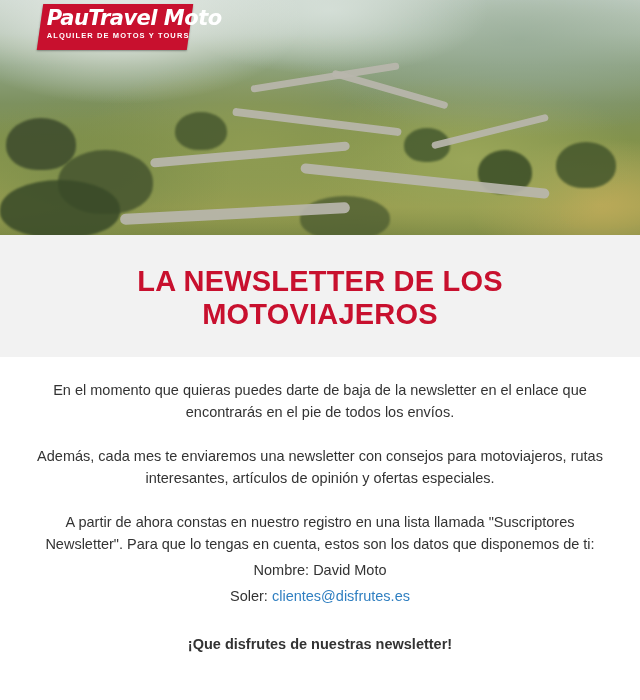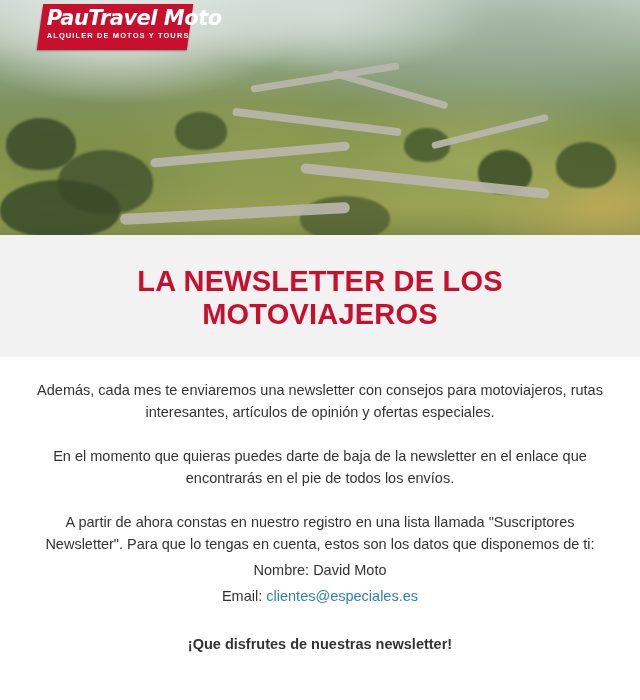--- a/index.html
+++ b/index.html
@@ -188,24 +188,24 @@
         <div class="logo-sub">ALQUILER DE MOTOS Y TOURS</div>
       </div>
     </div>
   </div>
 
   <div class="title-band">
     <h1>LA NEWSLETTER DE LOS MOTOVIAJEROS</h1>
   </div>
 
   <div class="body-copy">
+    <p>En el momento que quieras puedes darte de baja de la newsletter en el enlace que encontrarás en el pie de todos los envíos.</p>
     <p>Además, cada mes te enviaremos una newsletter con consejos para motoviajeros, rutas interesantes, artículos de opinión y ofertas especiales.</p>
-    <p>En el momento que quieras puedes darte de baja de la newsletter en el enlace que encontrarás en el pie de todos los envíos.</p>
     <p class="tight">A partir de ahora constas en nuestro registro en una lista llamada "Suscriptores Newsletter". Para que lo tengas en cuenta, estos son los datos que disponemos de ti:</p>
     <p class="tight">Nombre: David Moto</p>
     <p class="tight2">
-      <span>Email:</span>
-      <a href="#">clientes@especiales.es</a>
+      <span>Soler:</span>
+      <a href="#">clientes@disfrutes.es</a>
     </p>
     <p class="closing">¡Que disfrutes de nuestras newsletter!</p>
   </div>
 
 </div>
 
 </body></html>

